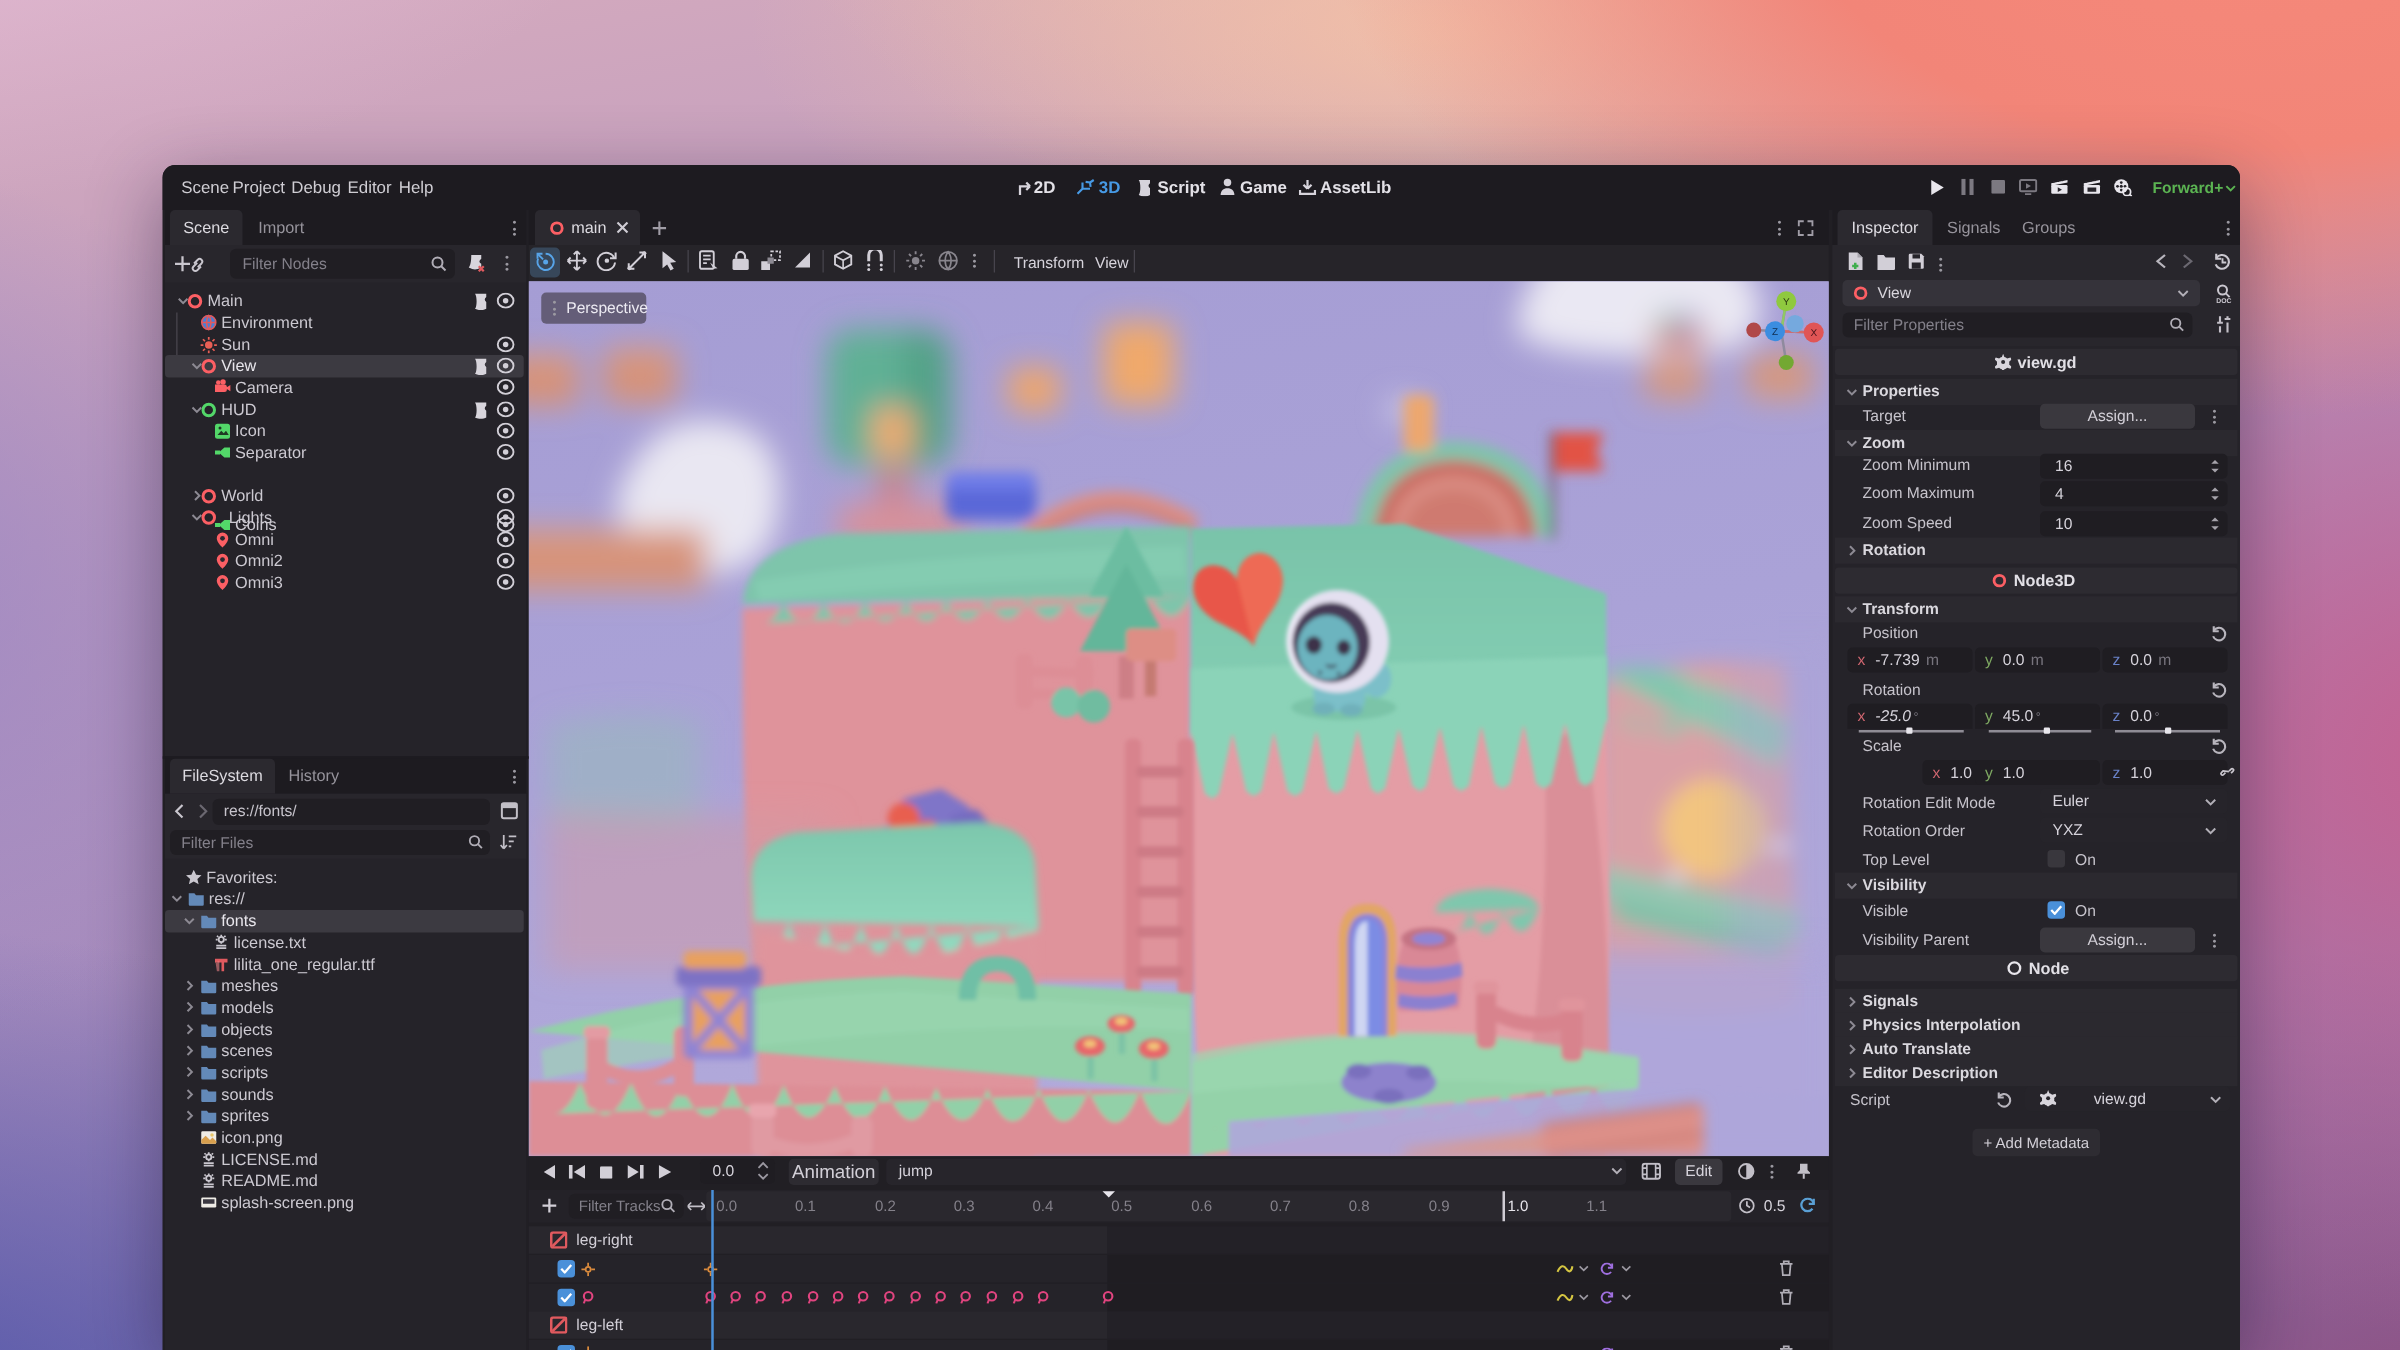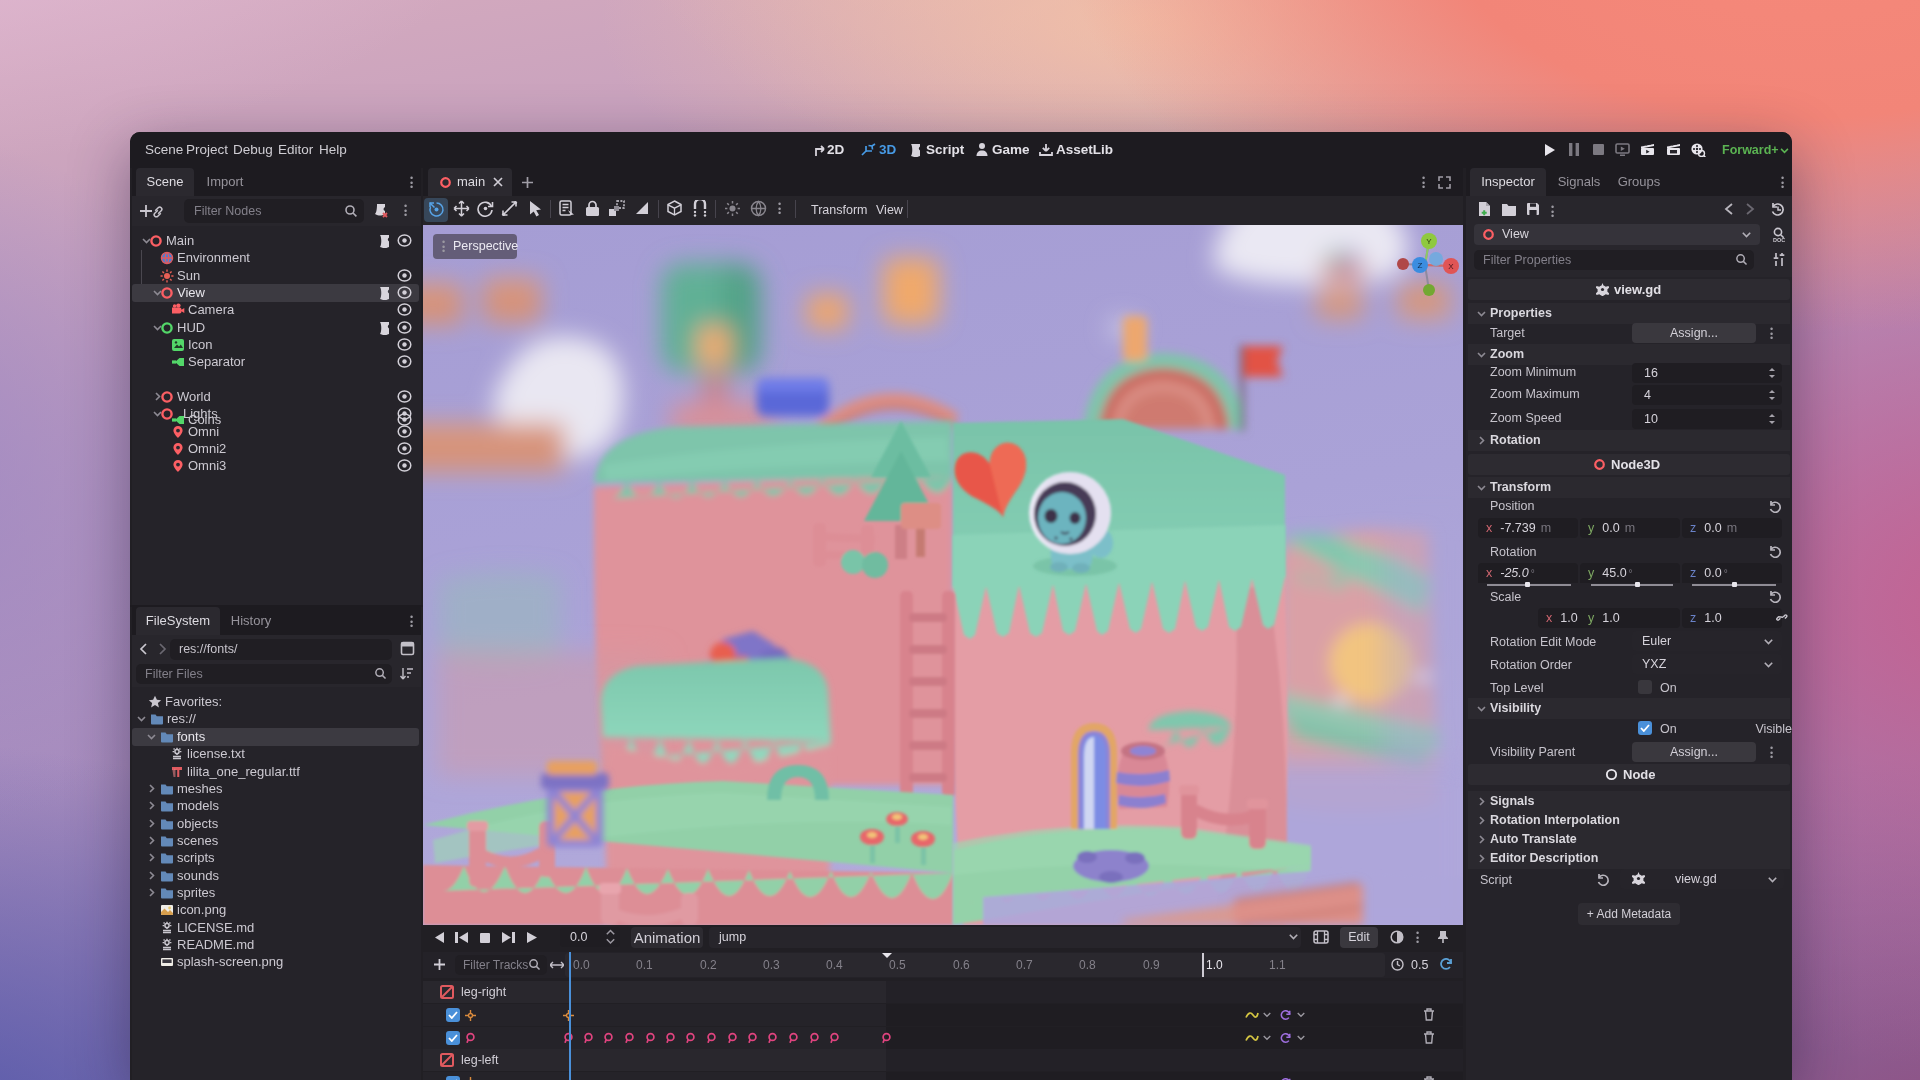--- a/index.html
+++ b/index.html
@@ -850,42 +850,42 @@
   <svg class="ddch" style="left:1634px; top:530px;" viewBox="0 0 9 6">
       <path d="M.8.8l3.7 3.7L8.2.8" fill="none" stroke="#b2afb7" stroke-width="1.6"></path>
     </svg>
   <div class="irow" style="top:545px;"><span style="margin-left:24px;">Top Level</span></div>
   <div class="abs" style="left:1508px; top:548px; width:14px; height:14px; background:#39373d; border-radius:3px;"></div>
   <div class="abs" style="left:1530px; top:545px; height:23px; line-height:23px; color:#c6c3cb; font-size:12.5px;">On</div>
 
   <div class="ihead" style="top:566px;"><svg class="hchev" viewBox="0 0 9 9">
         <path d="M1 3l3.5 3.5L8 3"></path>
       </svg><span style="margin-left:22px;">Visibility</span></div>
-  <div class="irow" style="top:586px;text-align:right;"><span style="margin-left:24px;">Visible</span></div>
+  <div class="irow" style="top:586px;"><span style="margin-left:24px;">Visible</span></div>
   <div class="abs" style="left:1508px; top:589px; width:14px; height:14px; background:#4a90d9; border-radius:3px;"></div>
   <svg class="abs" style="left:1510px; top:592px;" width="10" height="8" viewBox="0 0 10 8">
       <path d="M1 4l2.8 3L9 1" fill="none" stroke="#fff" stroke-width="1.8"></path>
     </svg>
   <div class="abs" style="left:1530px; top:586px; height:23px; line-height:23px; color:#c6c3cb; font-size:12.5px;">On</div>
   <div class="irow" style="top:609px;"><span style="margin-left:24px;">Visibility Parent</span></div>
   <div class="ibtn" style="left:1502px; top:610px; width:124px;">Assign...</div>
   <div class="dots3" style="left:1640px; top:614px;"></div>
 
   <div class="abs" style="left:1338px; top:632px; width:322px; height:21px; background:#2d2b31; border-radius:3px;"></div>
   <svg class="abs" style="left:1475px; top:636px;" width="13" height="13" viewBox="0 0 14 14">
       <circle cx="7" cy="7" r="5" fill="none" stroke="#e8e6ec" stroke-width="2"></circle>
     </svg>
   <div class="abs" style="left:1493px; top:632px; height:21px; line-height:21px; color:#e2e0e6; font-size:13px; font-weight:bold;">Node</div>
 
   <div class="ihead" style="top:659px;"><svg class="hchev" style="transform:rotate(-90deg);" viewBox="0 0 9 9">
         <path d="M1 3l3.5 3.5L8 3"></path>
       </svg><span style="margin-left:22px;">Signals</span></div>
   <div class="ihead" style="top:678px;"><svg class="hchev" style="transform:rotate(-90deg);" viewBox="0 0 9 9">
         <path d="M1 3l3.5 3.5L8 3"></path>
-      </svg><span style="margin-left:22px;">Rotation Interpolation</span></div>
+      </svg><span style="margin-left:22px;">Physics Interpolation</span></div>
   <div class="ihead" style="top:697px;"><svg class="hchev" style="transform:rotate(-90deg);" viewBox="0 0 9 9">
         <path d="M1 3l3.5 3.5L8 3"></path>
       </svg><span style="margin-left:22px;">Auto Translate</span></div>
   <div class="ihead" style="top:716px;"><svg class="hchev" style="transform:rotate(-90deg);" viewBox="0 0 9 9">
         <path d="M1 3l3.5 3.5L8 3"></path>
       </svg><span style="margin-left:22px;">Editor Description</span></div>
   <div class="irow" style="top:737px;"><span style="margin-left:14px;">Script</span></div>
   <svg class="abs" style="left:1466px; top:741px;" width="14" height="14" viewBox="0 0 14 14">
       <path d="M2.5 9A5 5 0 1 0 3 4.5" fill="none" stroke="#b8b5bd" stroke-width="1.7"></path>
       <path d="M3 1v4h4" fill="none" stroke="#b8b5bd" stroke-width="1.7"></path>

